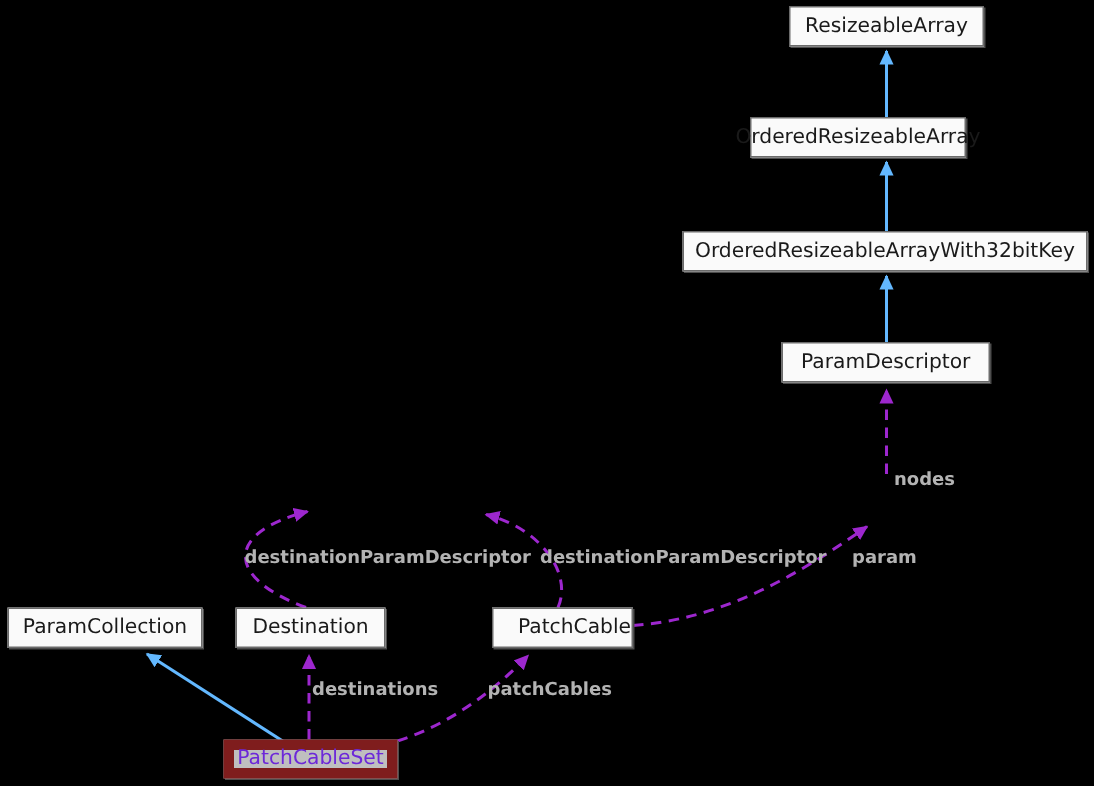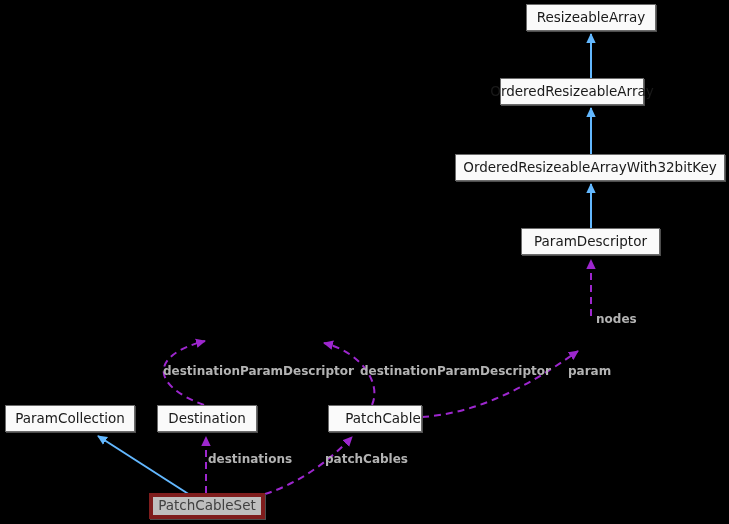--- a/index.html
+++ b/index.html
@@ -31,22 +31,22 @@
     font-size: 13.5px;
     line-height: 1;
     display: flex;
     align-items: center;
     justify-content: center;
     white-space: nowrap;
     box-shadow: 1px 1px 0 0 #4d4d4d;
   }
   .node.highlight {
     background: #bfbfbf;
-    border: 4px solid #7f1d1d;
-    color: #404040;
+    border: 7px solid #7f1d1d;
+    color: #6d28d9;
   }
   .edge-label {
     position: absolute;
     color: #b3b3b3;
     font-size: 12px;
     font-weight: bold;
     line-height: 1;
     white-space: nowrap;
     background: transparent;
   }

